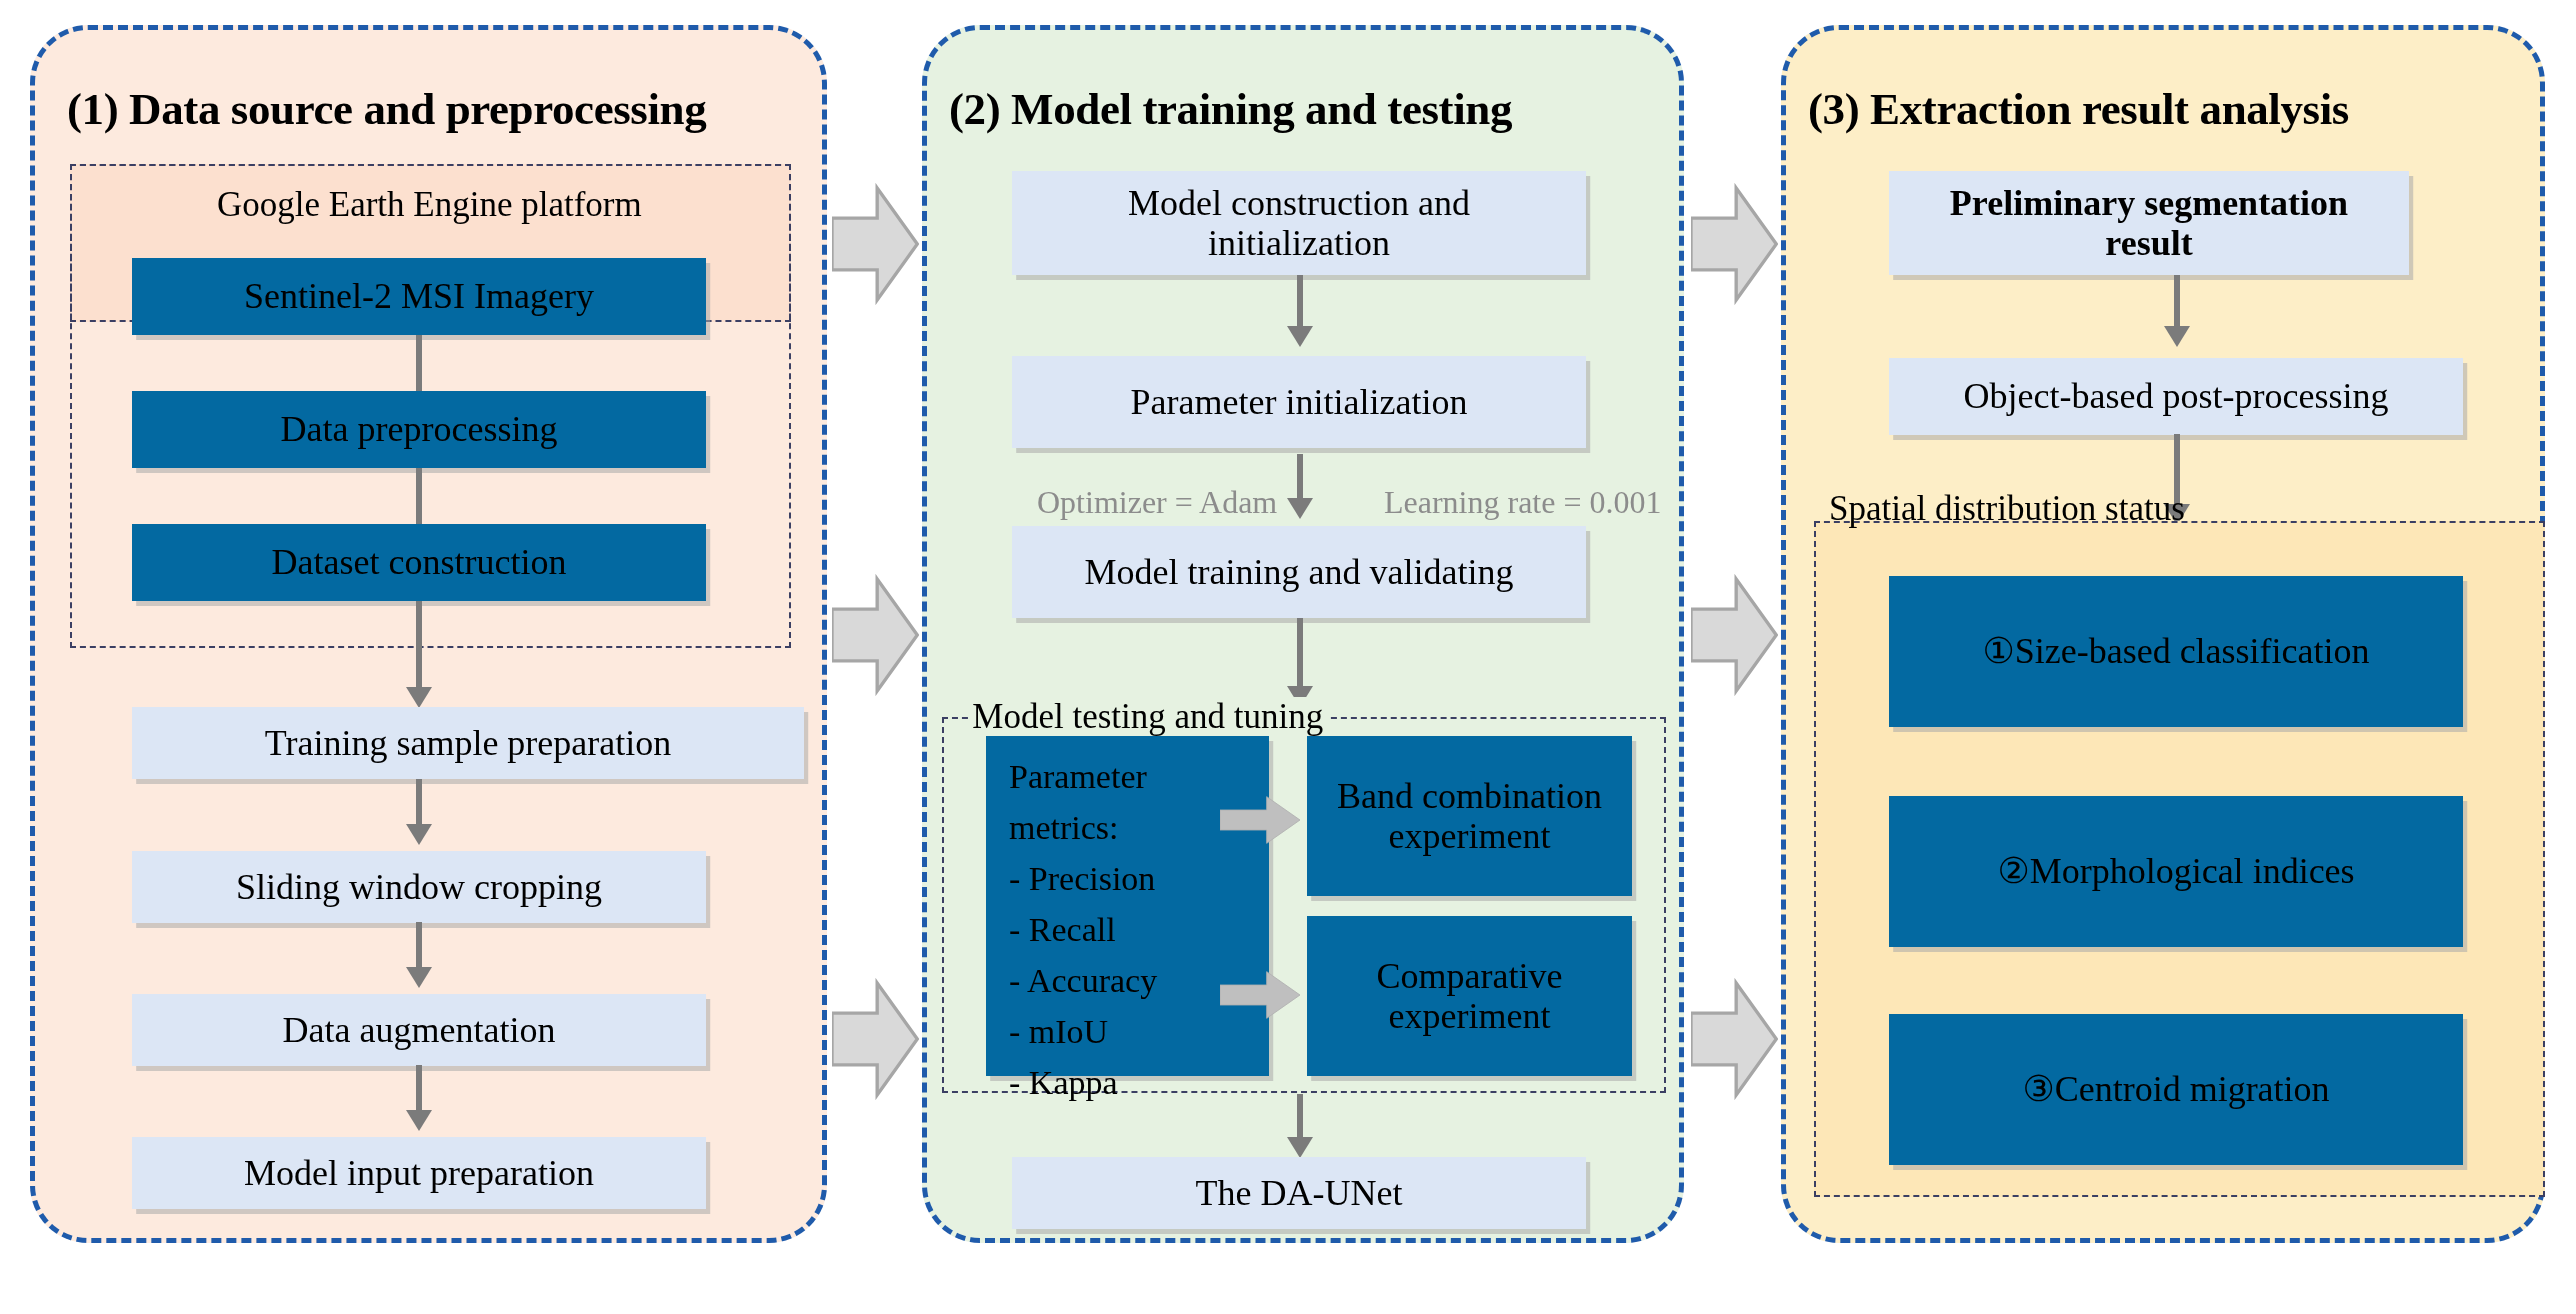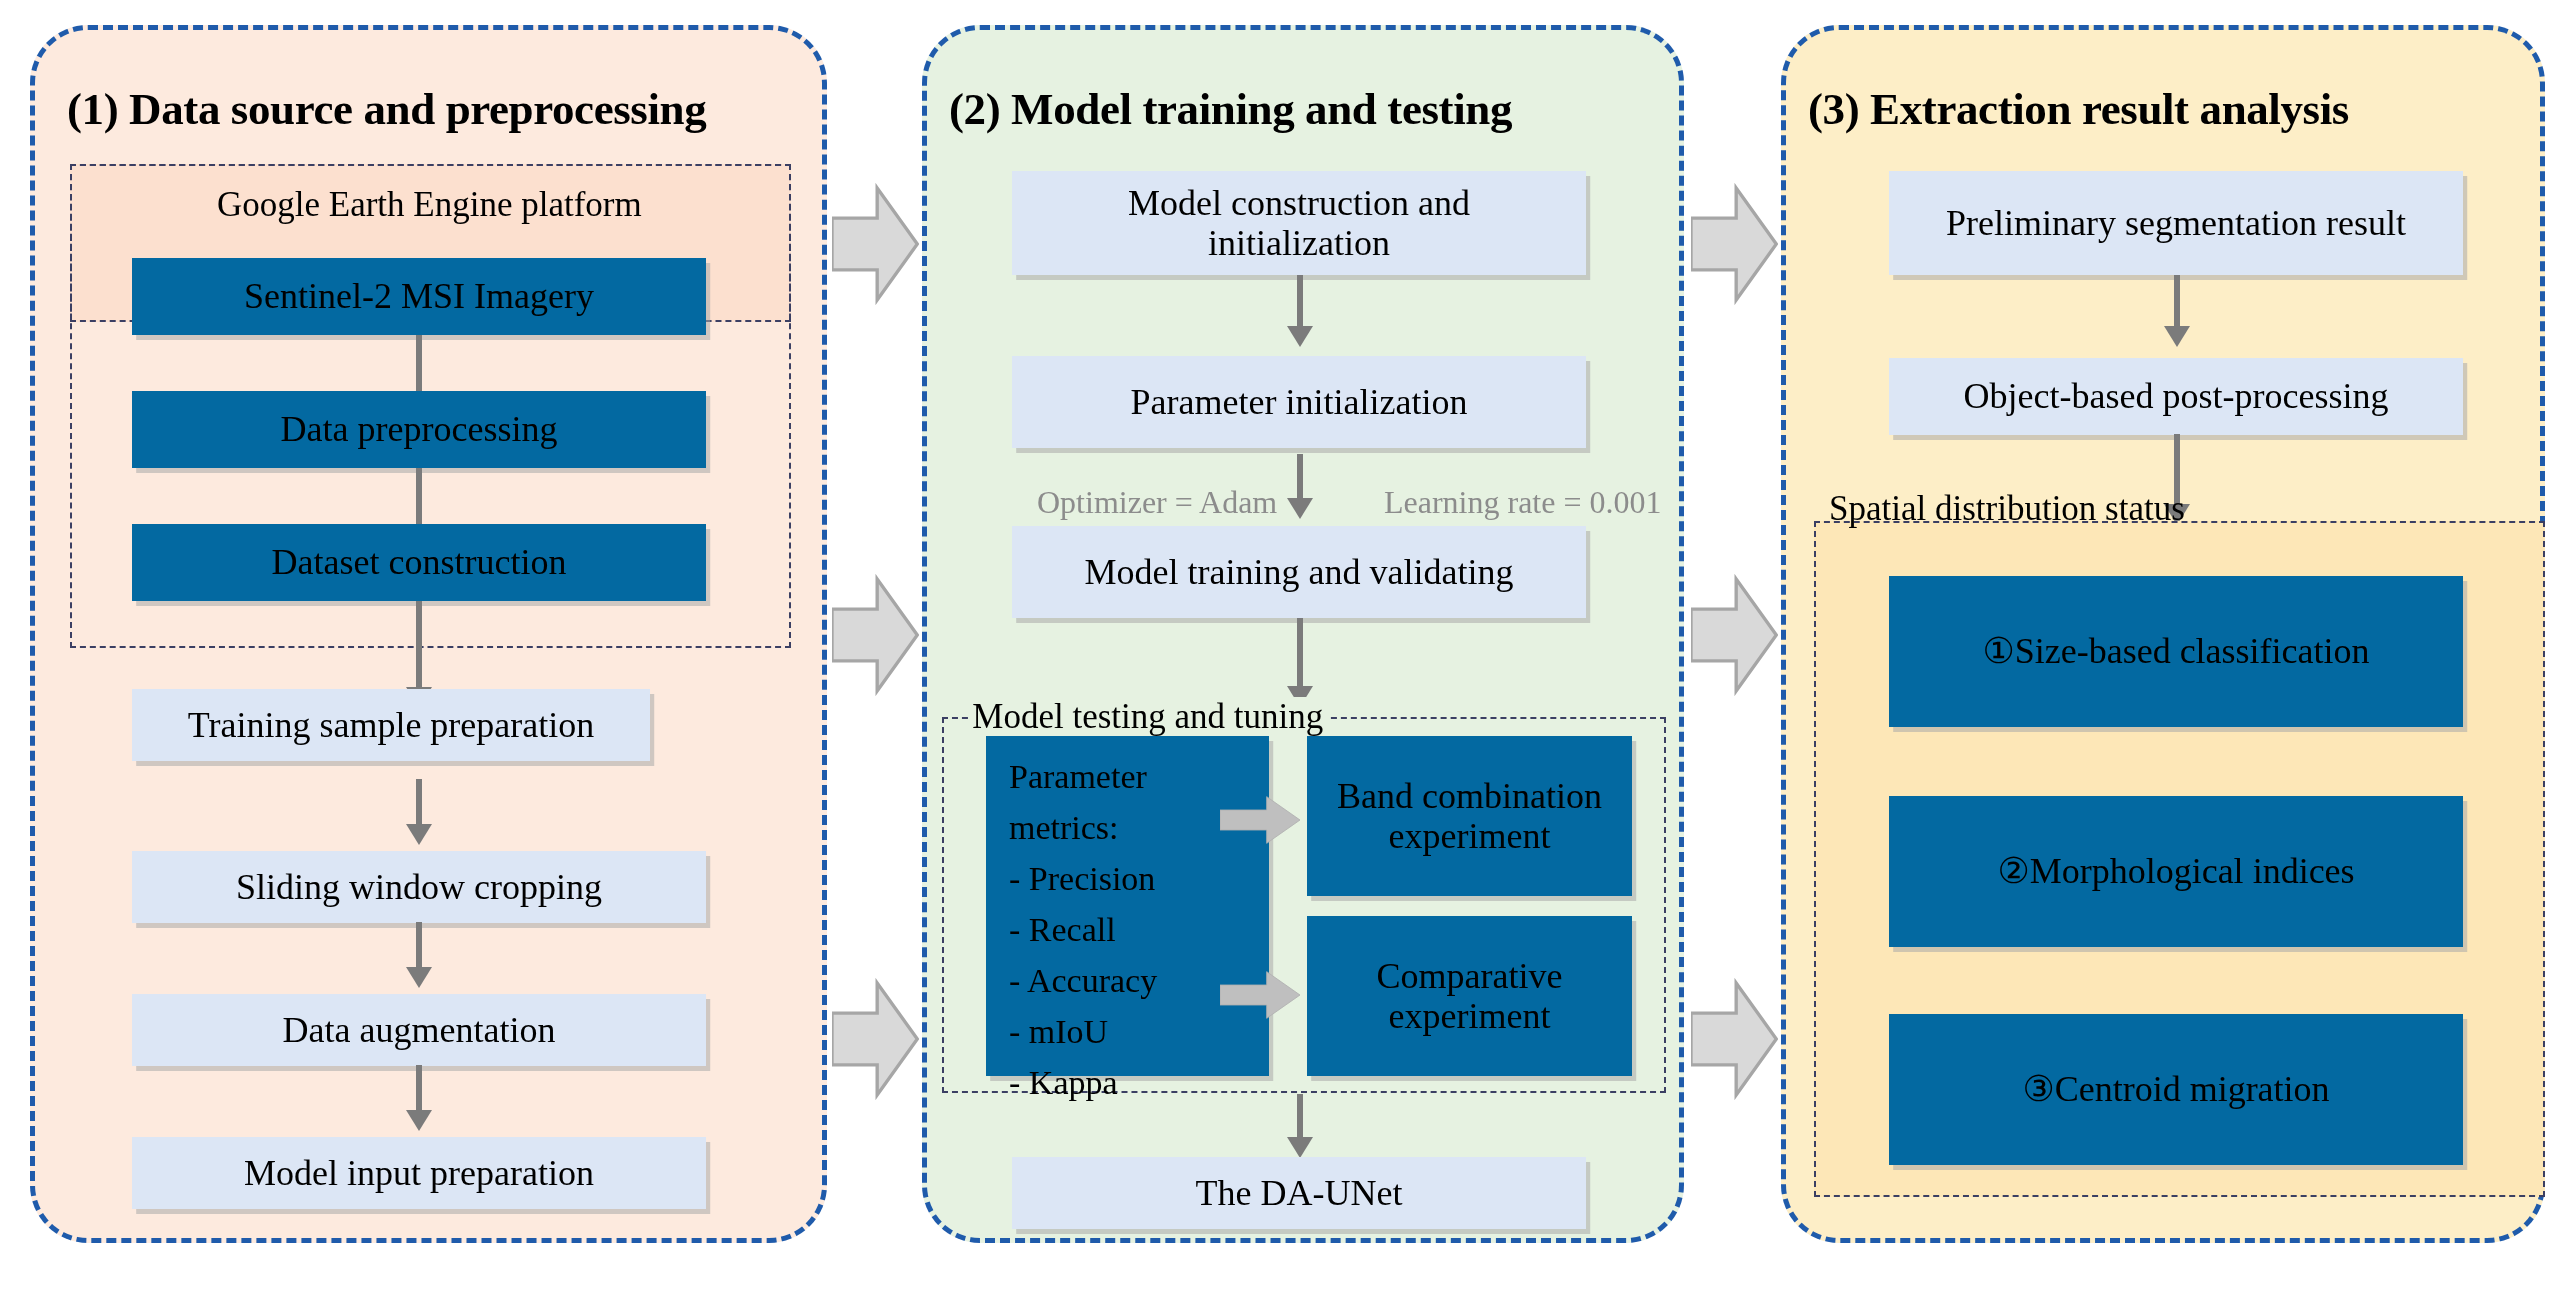--- a/index.html
+++ b/index.html
@@ -48,21 +48,21 @@
   <div class="vconn" style="left:416px;top:335px;height:82px;"></div>
 
   <div class="node gray" style="left:132px;top:391px;width:574px;height:77px;">Data preprocessing</div>
   <div class="vconn" style="left:416px;top:468px;height:82px;"></div>
 
   <div class="node gray" style="left:132px;top:524px;width:574px;height:77px;">Dataset construction</div>
 
   <div class="vconn" style="left:416px;top:601px;height:92px;"></div>
   <div class="vhead" style="left:406px;top:687px;"></div>
 
-  <div class="node blue" style="left:132px;top:689px;width:518px;height:72px;">Training sample preparation</div>
+  <div class="node blue" style="left:132px;top:707px;width:672px;height:72px;">Training sample preparation</div>
   <div class="vconn" style="left:416px;top:779px;height:52px;"></div>
   <div class="vhead" style="left:406px;top:824px;"></div>
 
   <div class="node blue" style="left:132px;top:851px;width:574px;height:72px;">Sliding window cropping</div>
   <div class="vconn" style="left:416px;top:922px;height:52px;"></div>
   <div class="vhead" style="left:406px;top:967px;"></div>
 
   <div class="node blue" style="left:132px;top:994px;width:574px;height:72px;">Data augmentation</div>
   <div class="vconn" style="left:416px;top:1065px;height:52px;"></div>
   <div class="vhead" style="left:406px;top:1110px;"></div>
@@ -118,21 +118,21 @@
   <div class="node gray" style="left:1307px;top:916px;width:325px;height:160px;padding:0 30px;">Comparative experiment</div>
 
   <div class="vconn" style="left:1297px;top:1094px;height:50px;"></div>
   <div class="vhead" style="left:1287px;top:1137px;"></div>
 
   <div class="node blue" style="left:1012px;top:1157px;width:574px;height:72px;">The DA-UNet</div>
 
   <div class="panel" style="left:1781px;top:25px;width:764px;height:1218px;background:#fdeec7;"></div>
   <div class="panel-title" style="left:1808px;top:83px;">(3) Extraction result analysis</div>
 
-  <div class="node blue" style="left:1889px;top:171px;width:574px;height:104px;padding:0 45px;">Preliminary segmentation result</div>
+  <div class="node blue" style="left:1889px;top:171px;width:520px;height:104px;padding:0 45px;font-weight:bold;">Preliminary segmentation result</div>
   <div class="vconn" style="left:2174px;top:275px;height:58px;"></div>
   <div class="vhead" style="left:2164px;top:326px;"></div>
 
   <div class="node blue" style="left:1889px;top:358px;width:574px;height:77px;">Object-based post-processing</div>
   <div class="vconn" style="left:2174px;top:434px;height:77px;"></div>
   <div class="vhead" style="left:2164px;top:504px;"></div>
 
   <div class="dashbox" style="left:1814px;top:521px;width:731px;height:676px;background:#fde7b7;"></div>
   <div class="lbl" style="left:1791px;top:489px;">Spatial distribution status</div>
 

